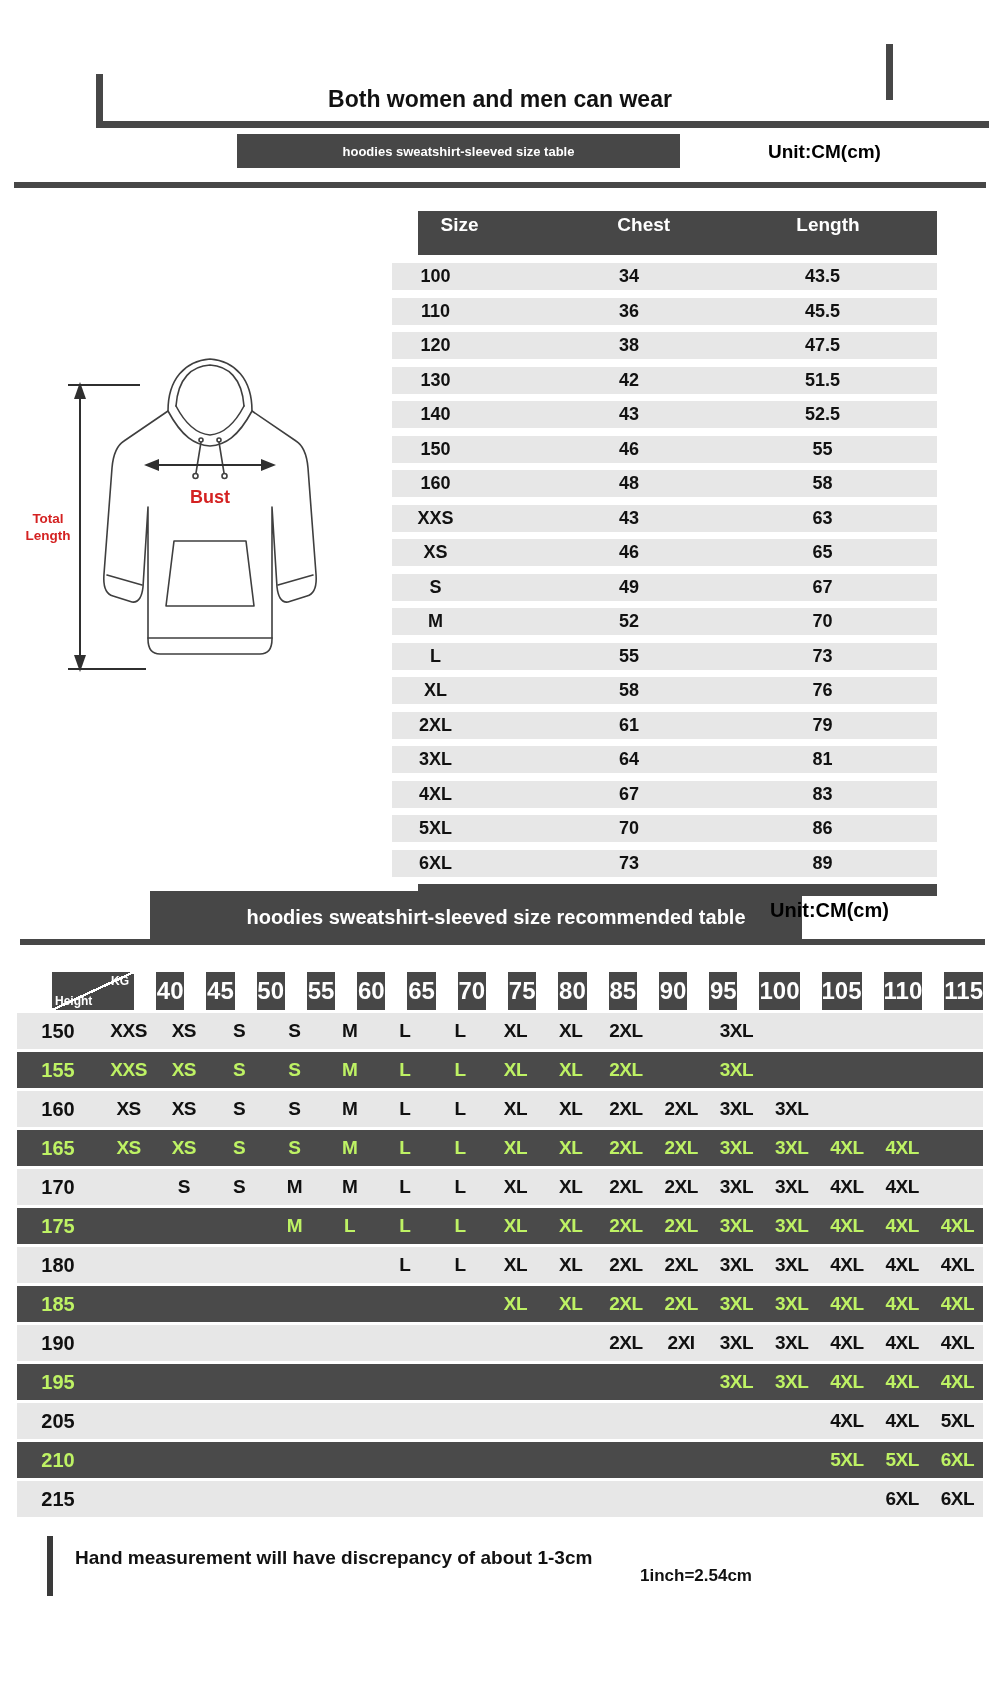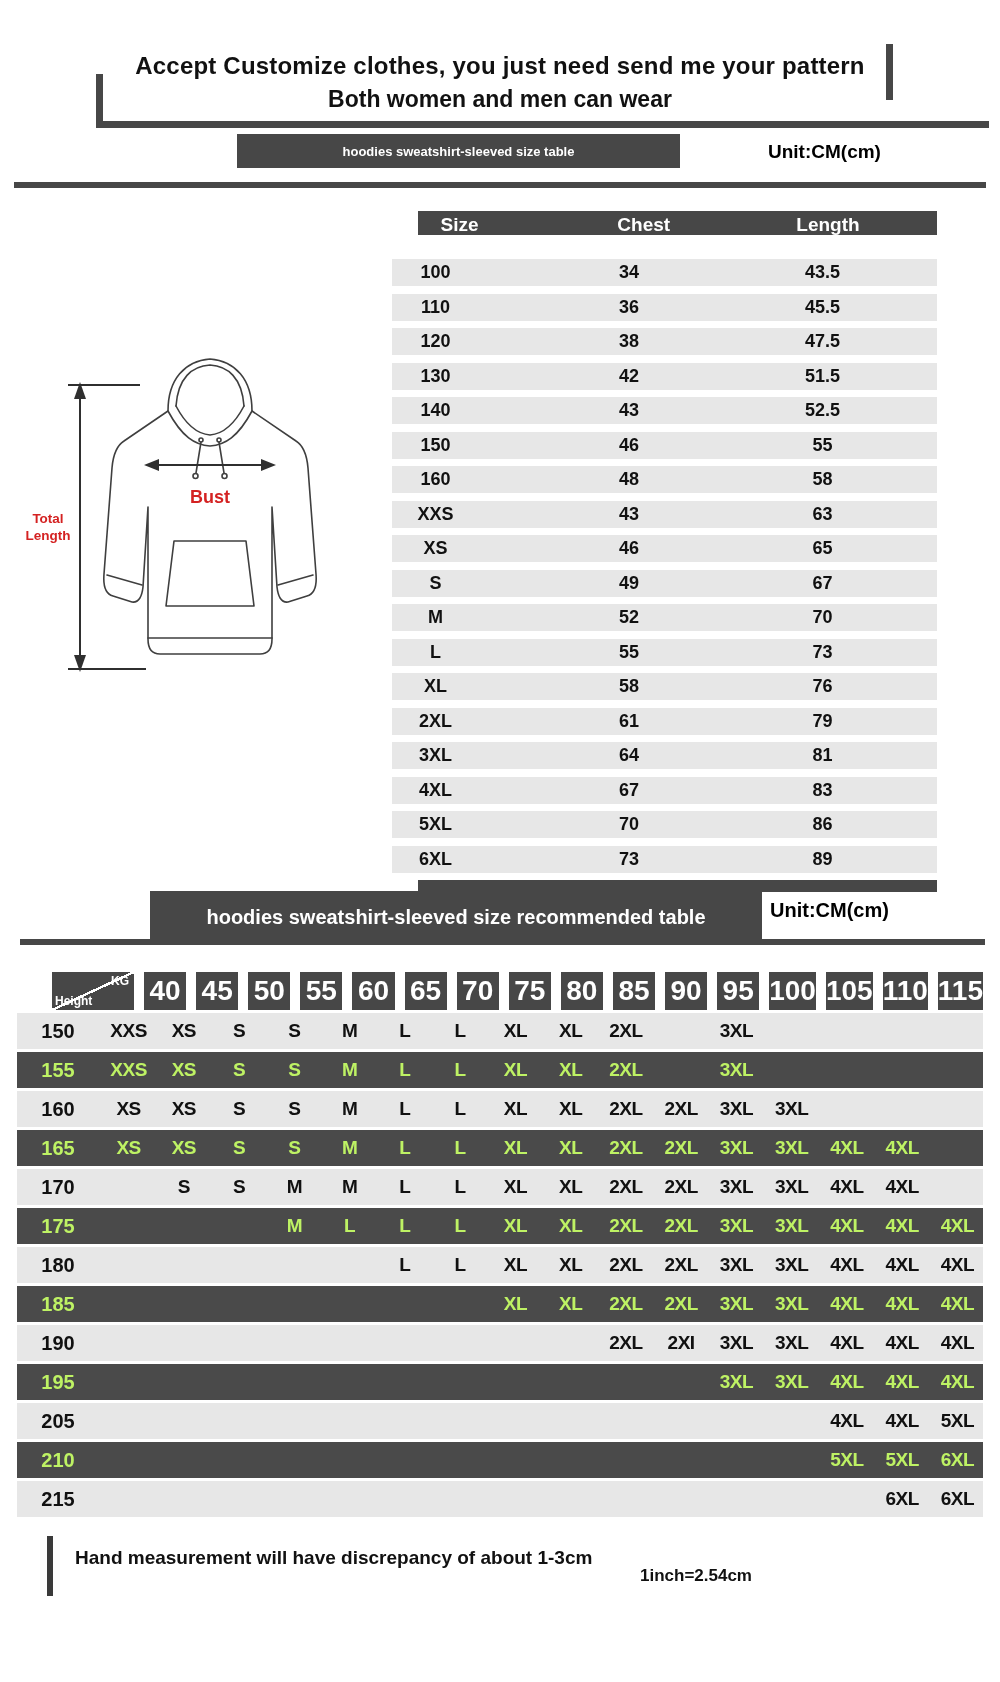--- a/index.html
+++ b/index.html
@@ -12,58 +12,57 @@
   .hdr-line2{position:absolute;left:0;top:86px;width:1000px;text-align:center;font-size:23px;}
   .bracket-left{position:absolute;left:96px;top:74px;width:7px;height:50px;background:var(--dark,#474747);}
   .bracket-right{position:absolute;left:886px;top:44px;width:7px;height:56px;background:var(--dark,#474747);}
   .divider{position:absolute;background:var(--dark,#474747);}
   .divider-a{left:96px;top:121px;width:893px;height:7px;}
   .divider-b{left:14px;top:182px;width:972px;height:6px;}
   .divider-c{left:20px;top:939px;width:965px;height:6px;}
   
   .banner{position:absolute;background:var(--dark,#474747);color:#fff;display:flex;align-items:center;justify-content:center;}
   .banner1{left:237px;top:134px;width:443px;height:34px;font-size:13px;}
-  .banner2{left:150px;top:891px;width:612px;height:52px;font-size:20px;}
+  .banner2{left:150px;top:891px;width:612px;height:52px;font-size:20px;padding-left:40px;}
   .unit{position:absolute;color:#000;}
   .unit1{left:768px;top:141px;font-size:19px;}
   .unit2{left:770px;top:899px;font-size:20px;}
   
   .table1{position:absolute;left:392px;top:211px;width:545px;}
-  .t1-bar{position:relative;height:24px;background:var(--dark,#474747);color:#fff;margin-left:26px;margin-bottom:24px;font-size:19px;}
+  .t1-bar{position:relative;height:44px;background:var(--dark,#474747);color:#fff;margin-left:26px;margin-bottom:8px;font-size:19px;}
   .t1-row{position:relative;height:27px;background:var(--light_row,#e7e7e7);margin-bottom:7.5px;font-size:18px;}
   .t1-cell{position:absolute;top:0;transform:translateX(-50%);line-height:27px;white-space:nowrap;}
   .t1-bar .t1-cell{line-height:28px;}
   .c1{left:8%;} .c2{left:43.5%;} .c3{left:79%;}
   .t1-bottom{height:12px;background:var(--dark,#474747);margin-left:26px;margin-top:1px;}
   
   .hoodie{position:absolute;left:20px;top:345px;}
   
   .matrix{position:absolute;left:17px;top:972px;width:966px;}
-  .m-header{display:grid;grid-template-columns:82px repeat(16,1fr);gap:10px;height:38px;margin-bottom:3px;padding-left:35px;}
-  .m-hcell{background:var(--dark,#474747);color:#fff;display:flex;align-items:center;justify-content:center;font-size:28px;}
+  .m-header{display:grid;grid-template-columns:82px repeat(16,1fr);gap:22px;height:38px;margin-bottom:3px;padding-left:35px;}
+  .m-hcell{background:var(--dark,#474747);color:#fff;display:flex;align-items:center;justify-content:center;font-size:24px;}
   .m-corner{position:relative;background:var(--dark,#474747);color:#fff;font-size:12px;
     background-image:linear-gradient(to bottom right,transparent calc(50% - 1.2px),#fff calc(50% - 1.2px),#fff calc(50% + 1.2px),transparent calc(50% + 1.2px));}
   .m-corner .kg{position:absolute;top:2px;right:5px;}
   .m-corner .ht{position:absolute;bottom:2px;left:3px;}
   .m-row{display:grid;grid-template-columns:82px repeat(16,1fr);gap:4px;height:36px;margin-bottom:3px;align-items:center;}
   .m-row.light{background:var(--light_row,#e7e7e7);color:#111;}
   .m-row.dark{background:#4a4a4a;color:#bef264;}
   .m-label{text-align:center;font-size:20px;}
   .m-cell{text-align:center;font-size:19px;letter-spacing:-0.5px;white-space:nowrap;}
   
   .footer-bar{position:absolute;left:47px;top:1536px;width:6px;height:60px;background:#3a3a3a;}
   .footer-note{position:absolute;left:75px;top:1547px;font-size:19px;}
   .footer-conv{position:absolute;left:640px;top:1550px;font-size:17px;margin-top:16px;}
 </style>
 </head>
 <body>
 
 <div class="page">
 
-  <div class="hdr-line1">Accept Customize clothes, you just need send me your pattern</div>
   <div class="hdr-line2">Both women and men can wear</div>
   <div class="bracket-left"></div>
   <div class="bracket-right"></div>
   <div class="divider divider-a"></div>
 
   <div class="banner banner1">
     <span>hoodies sweatshirt-sleeved size  table</span>
   </div>
   <div class="unit unit1">Unit:CM(cm)</div>
   <div class="divider divider-b"></div>

